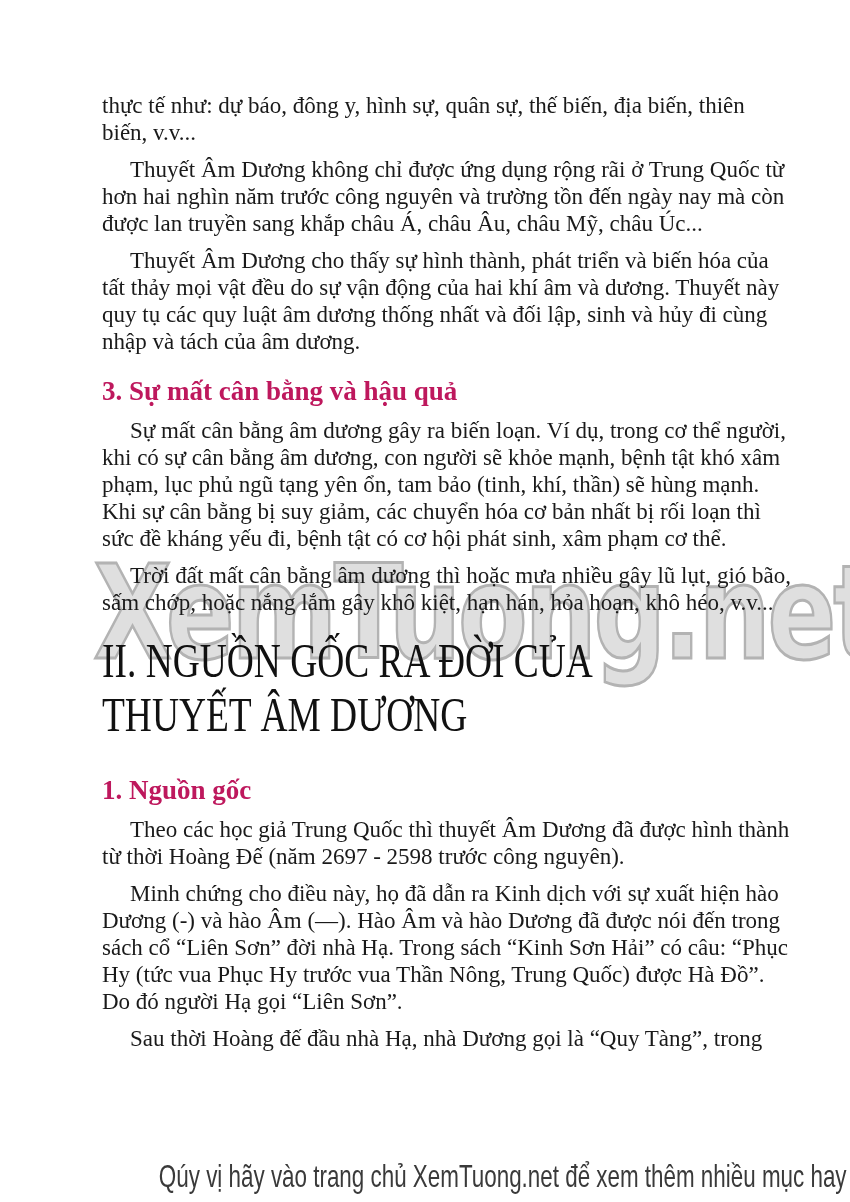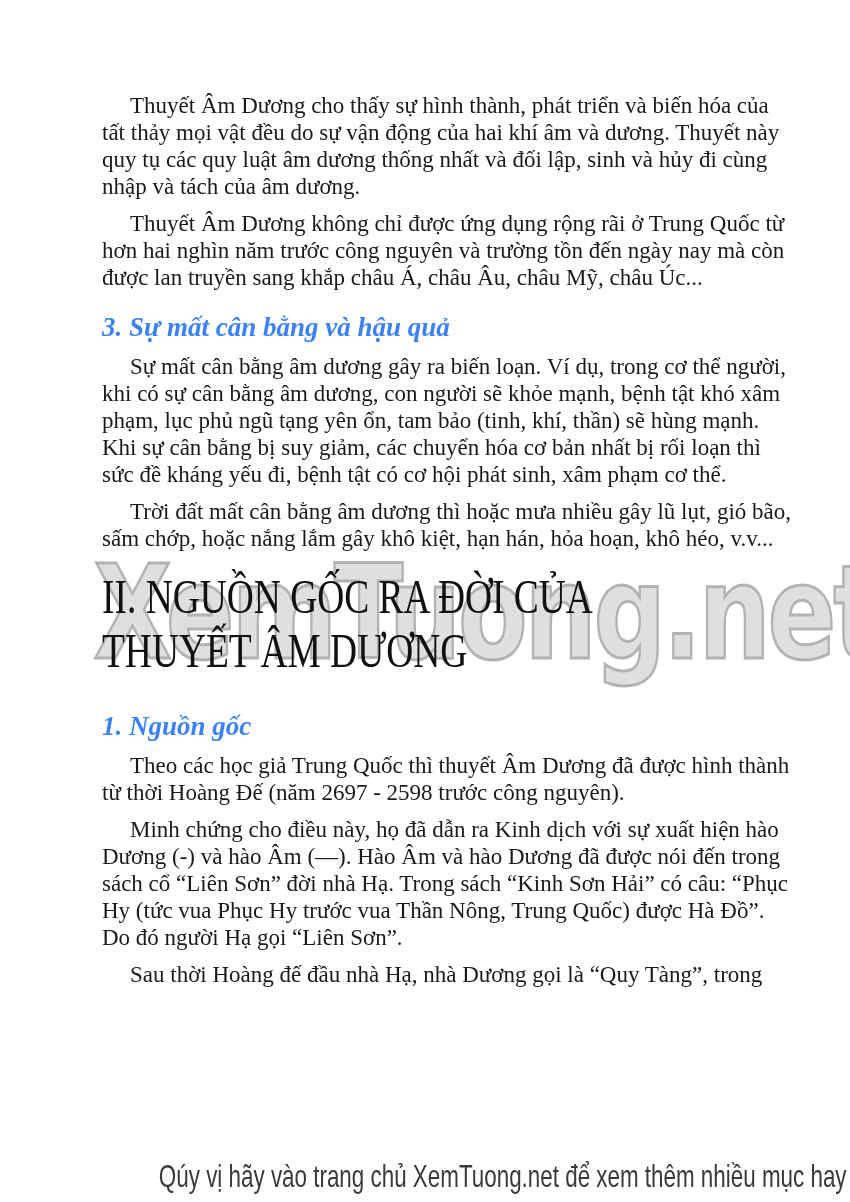--- a/index.html
+++ b/index.html
@@ -48,23 +48,22 @@
     line-height: 27px;
     text-indent: 28px;
     text-align: left;
   }
   p.no-indent { text-indent: 0; }
 
   h2.section-heading {
     font-size: 27px;
     line-height: 32px;
     font-weight: bold;
-    color: #3b82f6;
+    color: #be185d;
     margin: 20px 0 10px 0;
-    font-style: italic;
   }
   h2.section-heading.first { margin-top: 20px; }
   h2.section-heading.second { margin-top: 32px; }
 
   h1.chapter-heading {
     font-weight: normal;
     color: #111111;
     font-size: 48px;
     line-height: 54px;
     margin: 18px 0 20px 0;
@@ -95,24 +94,25 @@
 </style>
 </head>
 <body>
 
 <div class="page">
 
   <div class="watermark">XemTuong.net</div>
 
   <div class="content">
 
+    <p class="body-para no-indent">thực tế như: dự báo, đông y, hình sự, quân sự, thế biến, địa biến, thiên biến, v.v...</p>
+
+    <p class="body-para">Thuyết Âm Dương không chỉ được ứng dụng rộng rãi ở Trung Quốc từ hơn hai nghìn năm trước công nguyên và trường tồn đến ngày nay mà còn được lan truyền sang khắp châu Á, châu Âu, châu Mỹ, châu Úc...</p>
 
     <p class="body-para">Thuyết Âm Dương cho thấy sự hình thành, phát triển và biến hóa của tất thảy mọi vật đều do sự vận động của hai khí âm và dương. Thuyết này quy tụ các quy luật âm dương thống nhất và đối lập, sinh và hủy đi cùng nhập và tách của âm dương.</p>
-
-    <p class="body-para">Thuyết Âm Dương không chỉ được ứng dụng rộng rãi ở Trung Quốc từ hơn hai nghìn năm trước công nguyên và trường tồn đến ngày nay mà còn được lan truyền sang khắp châu Á, châu Âu, châu Mỹ, châu Úc...</p>
 
     <h2 class="section-heading first">3. Sự mất cân bằng và hậu quả</h2>
 
     <p class="body-para">Sự mất cân bằng âm dương gây ra biến loạn. Ví dụ, trong cơ thể người, khi có sự cân bằng âm dương, con người sẽ khỏe mạnh, bệnh tật khó xâm phạm, lục phủ ngũ tạng yên ổn, tam bảo (tinh, khí, thần) sẽ hùng mạnh. Khi sự cân bằng bị suy giảm, các chuyển hóa cơ bản nhất bị rối loạn thì sức đề kháng yếu đi, bệnh tật có cơ hội phát sinh, xâm phạm cơ thể.</p>
 
     <p class="body-para">Trời đất mất cân bằng âm dương thì hoặc mưa nhiều gây lũ lụt, gió bão, sấm chớp, hoặc nắng lắm gây khô kiệt, hạn hán, hỏa hoạn, khô héo, v.v...</p>
 
     <h1 class="chapter-heading">
       <span class="line">II. NGUỒN GỐC RA ĐỜI CỦA</span>
       <span class="line">THUYẾT ÂM DƯƠNG</span>

